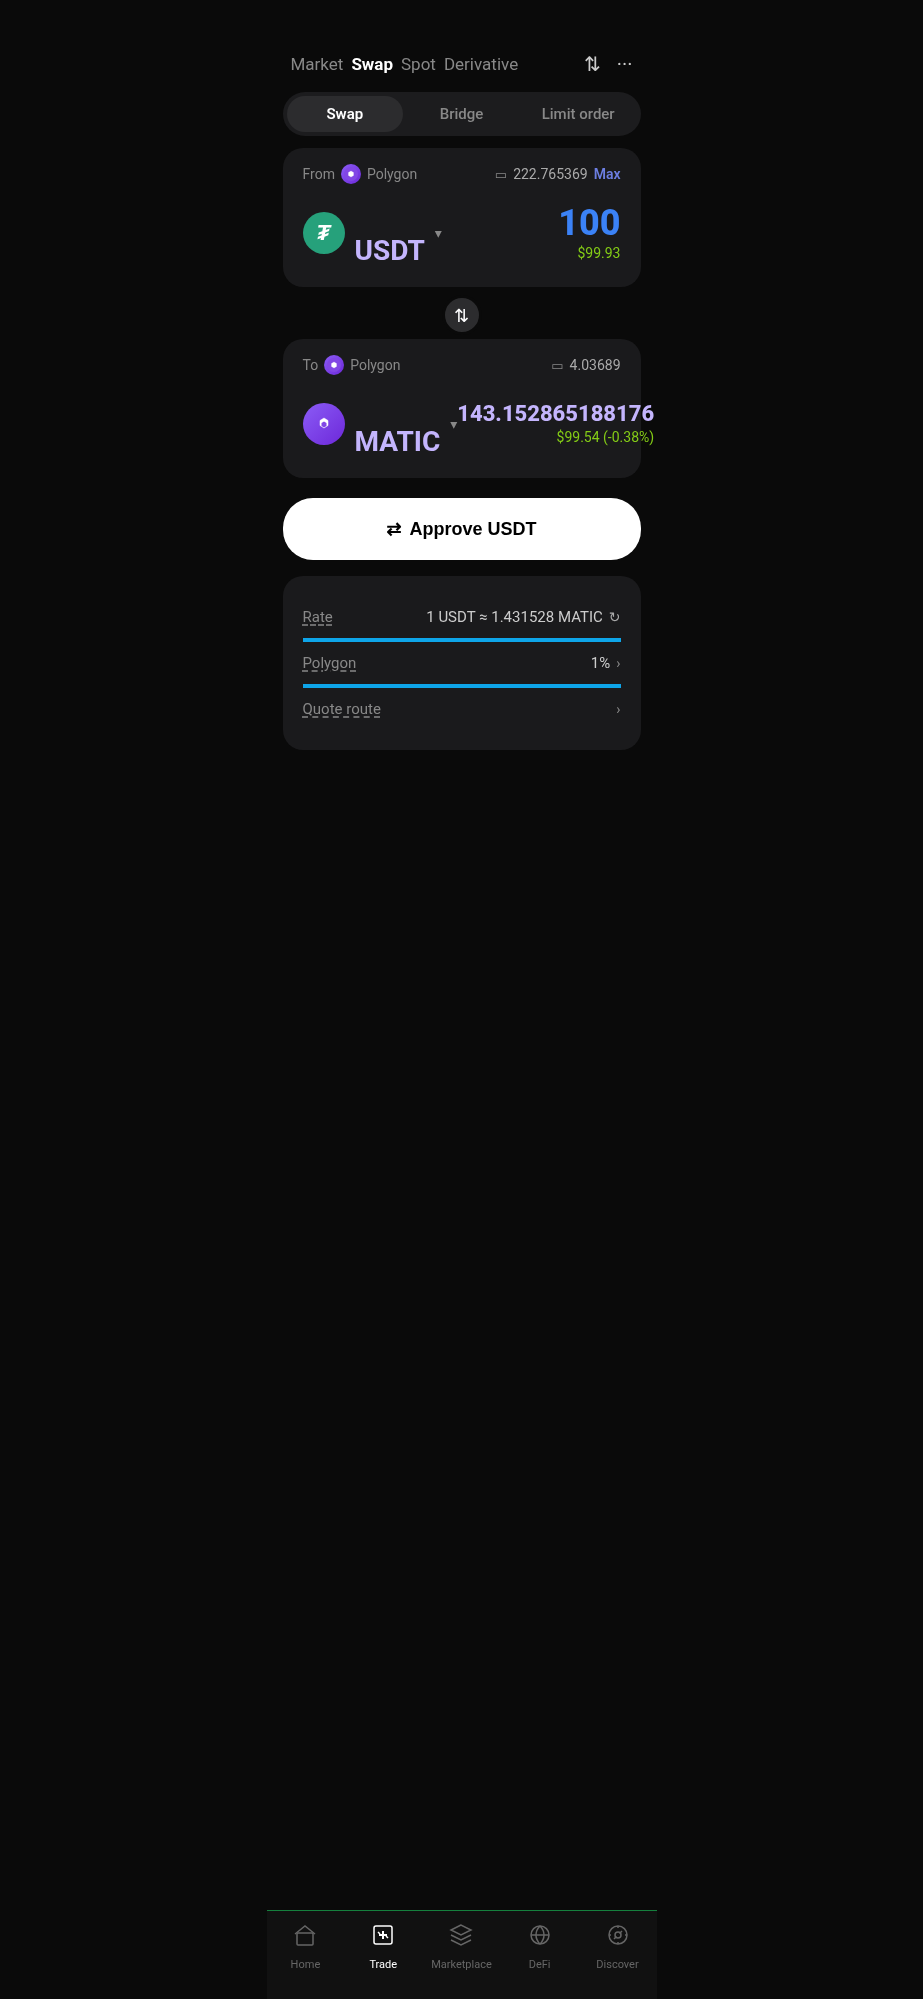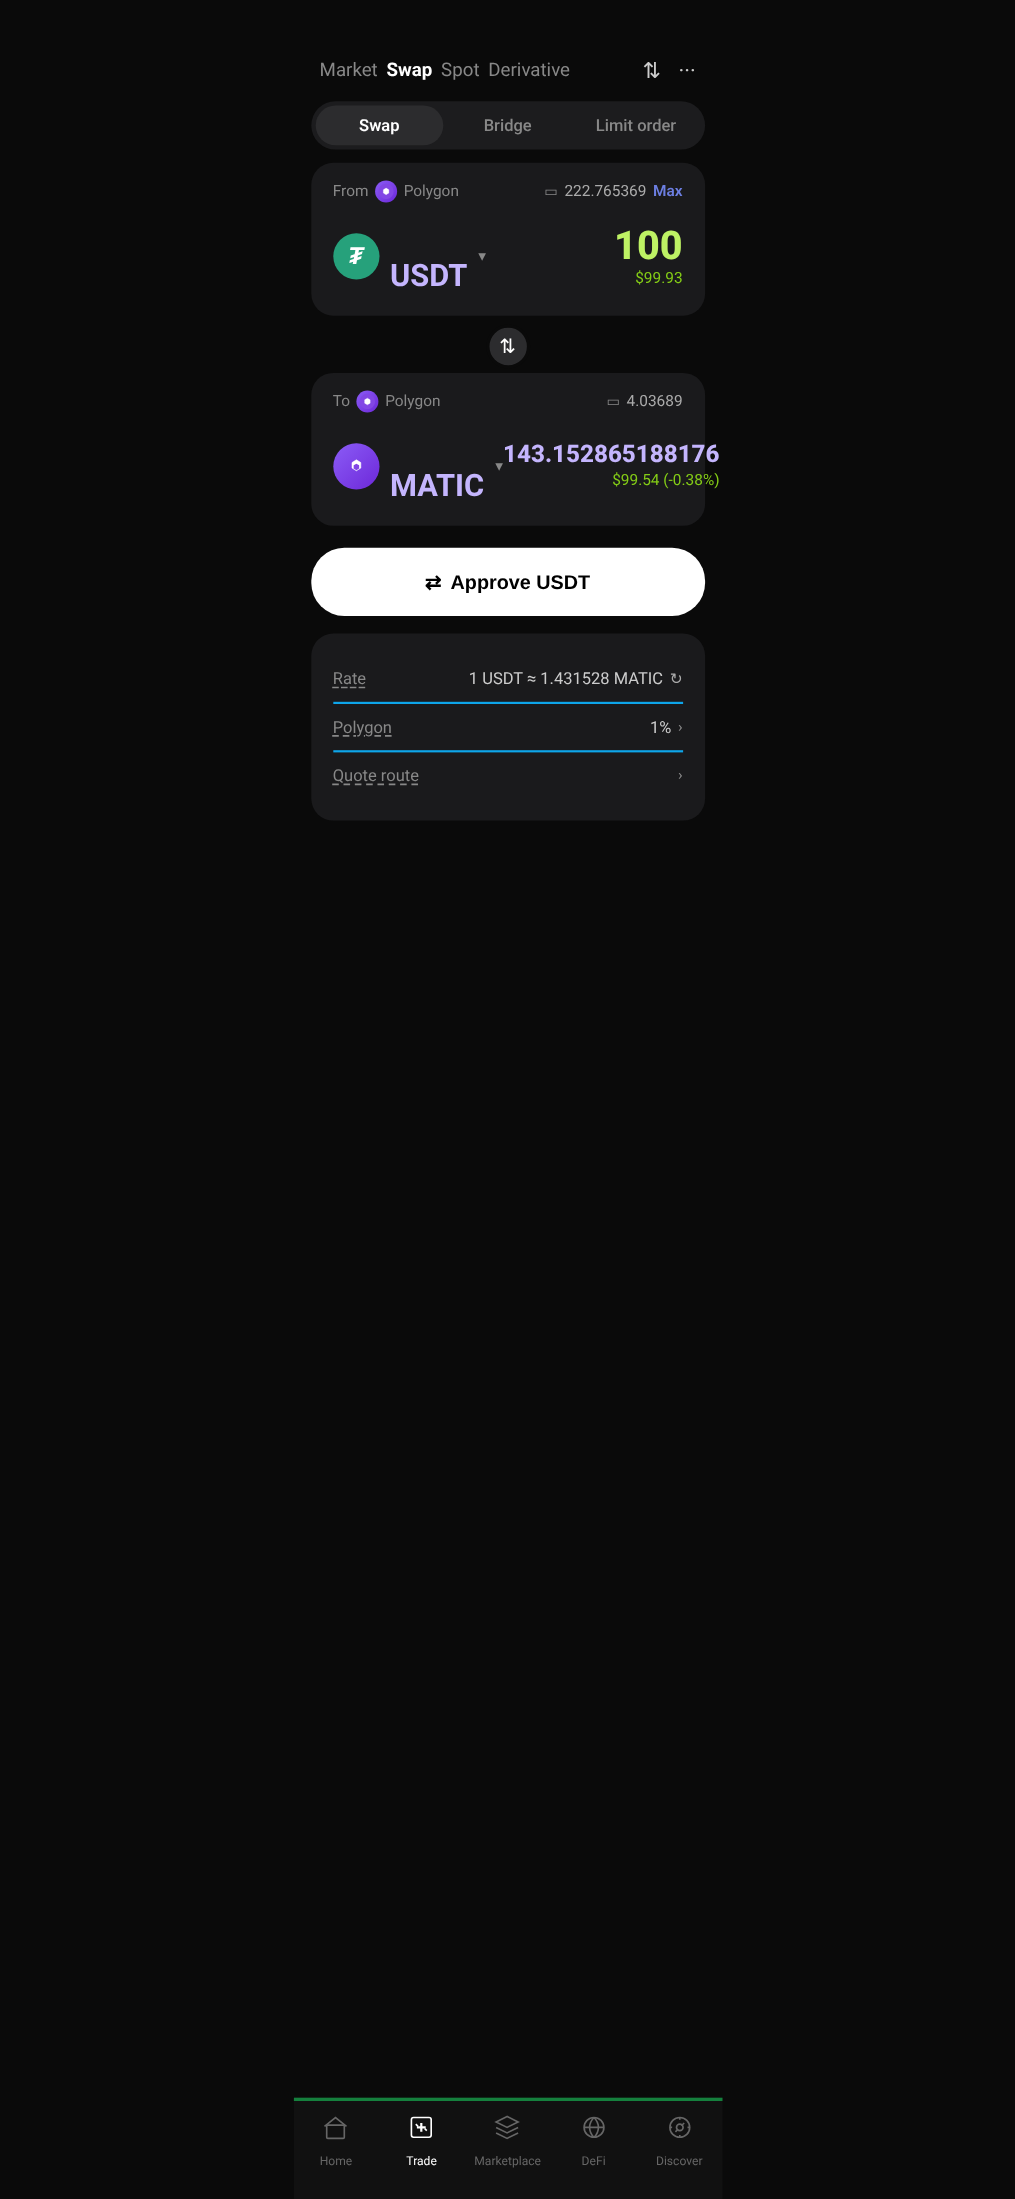--- a/index.html
+++ b/index.html
@@ -179,21 +179,21 @@
       font-size: 14px;
     }
 
     .token-amount-col {
       text-align: right;
     }
 
     .token-amount {
       font-size: 36px;
       font-weight: 800;
-      color: #bef264;
+      color: #3b82f6;
       line-height: 1;
     }
 
     .token-amount-large {
       font-size: 22px;
       font-weight: 800;
       color: #c4b5fd;
       line-height: 1;
     }
 
@@ -251,21 +251,21 @@
       background-color: #1a1a1c;
       border-radius: 20px;
       padding: 20px;
     }
 
     .info-row {
       display: flex;
       align-items: center;
       justify-content: space-between;
       padding: 12px 0;
-      border-bottom: 2px solid #0ea5e9;
+      border-bottom: 4px solid #0ea5e9;
     }
 
     .info-row:last-child {
       border-bottom: none;
     }
 
     .info-label {
       font-size: 15px;
       color: #888888;
       text-decoration-line: underline;
@@ -297,21 +297,21 @@
       flex: 1;
     }
 
     
     .bottom-nav {
       display: flex;
       align-items: center;
       justify-content: space-around;
       padding: 12px 0 28px;
       background-color: #111111;
-      border-top: 3px solid #15803d;
+      border-top: 1px solid #15803d;
     }
 
     .bottom-nav-item {
       display: flex;
       flex-direction: column;
       align-items: center;
       gap: 6px;
       cursor: pointer;
       color: #666666;
       font-size: 11px;

